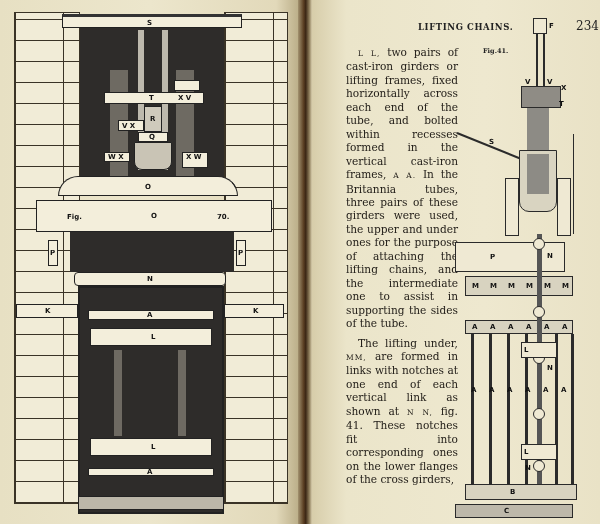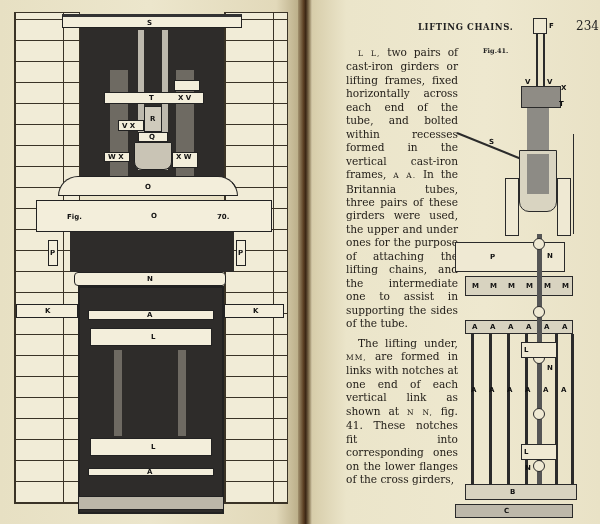--- a/index.html
+++ b/index.html
@@ -95,21 +95,21 @@
     <div class="light" style="left:130px;top:96px;width:18px;height:26px;background:#cfcabc;">
       <span class="lbl" style="left:5px;top:8px;">R</span>
     </div>
     <div class="light" style="left:124px;top:122px;width:30px;height:10px;">
       <span class="lbl" style="left:10px;top:0;">Q</span>
     </div>
     <div class="light" style="left:120px;top:132px;width:38px;height:28px;background:#c9c4b5;border-radius:0 0 8px 8px;"></div>
     <div class="light" style="left:90px;top:142px;width:26px;height:10px;">
       <span class="lbl" style="left:3px;top:0;">W X</span>
     </div>
-    <div class="light" style="left:158px;top:142px;width:26px;height:16px;">
+    <div class="light" style="left:168px;top:142px;width:26px;height:16px;">
       <span class="lbl" style="left:3px;top:0;">X W</span>
     </div>
 
     <div class="light" style="left:44px;top:166px;width:180px;height:20px;border-radius:30px 30px 0 0;">
       <span class="lbl" style="left:86px;top:6px;">O</span>
     </div>
     <div class="light" style="left:22px;top:190px;width:236px;height:32px;">
       <span class="lbl fig-caption" style="left:30px;top:12px;">Fig.</span>
       <span class="lbl" style="left:114px;top:11px;">O</span>
       <span class="lbl fig-caption" style="left:180px;top:12px;">70.</span>

